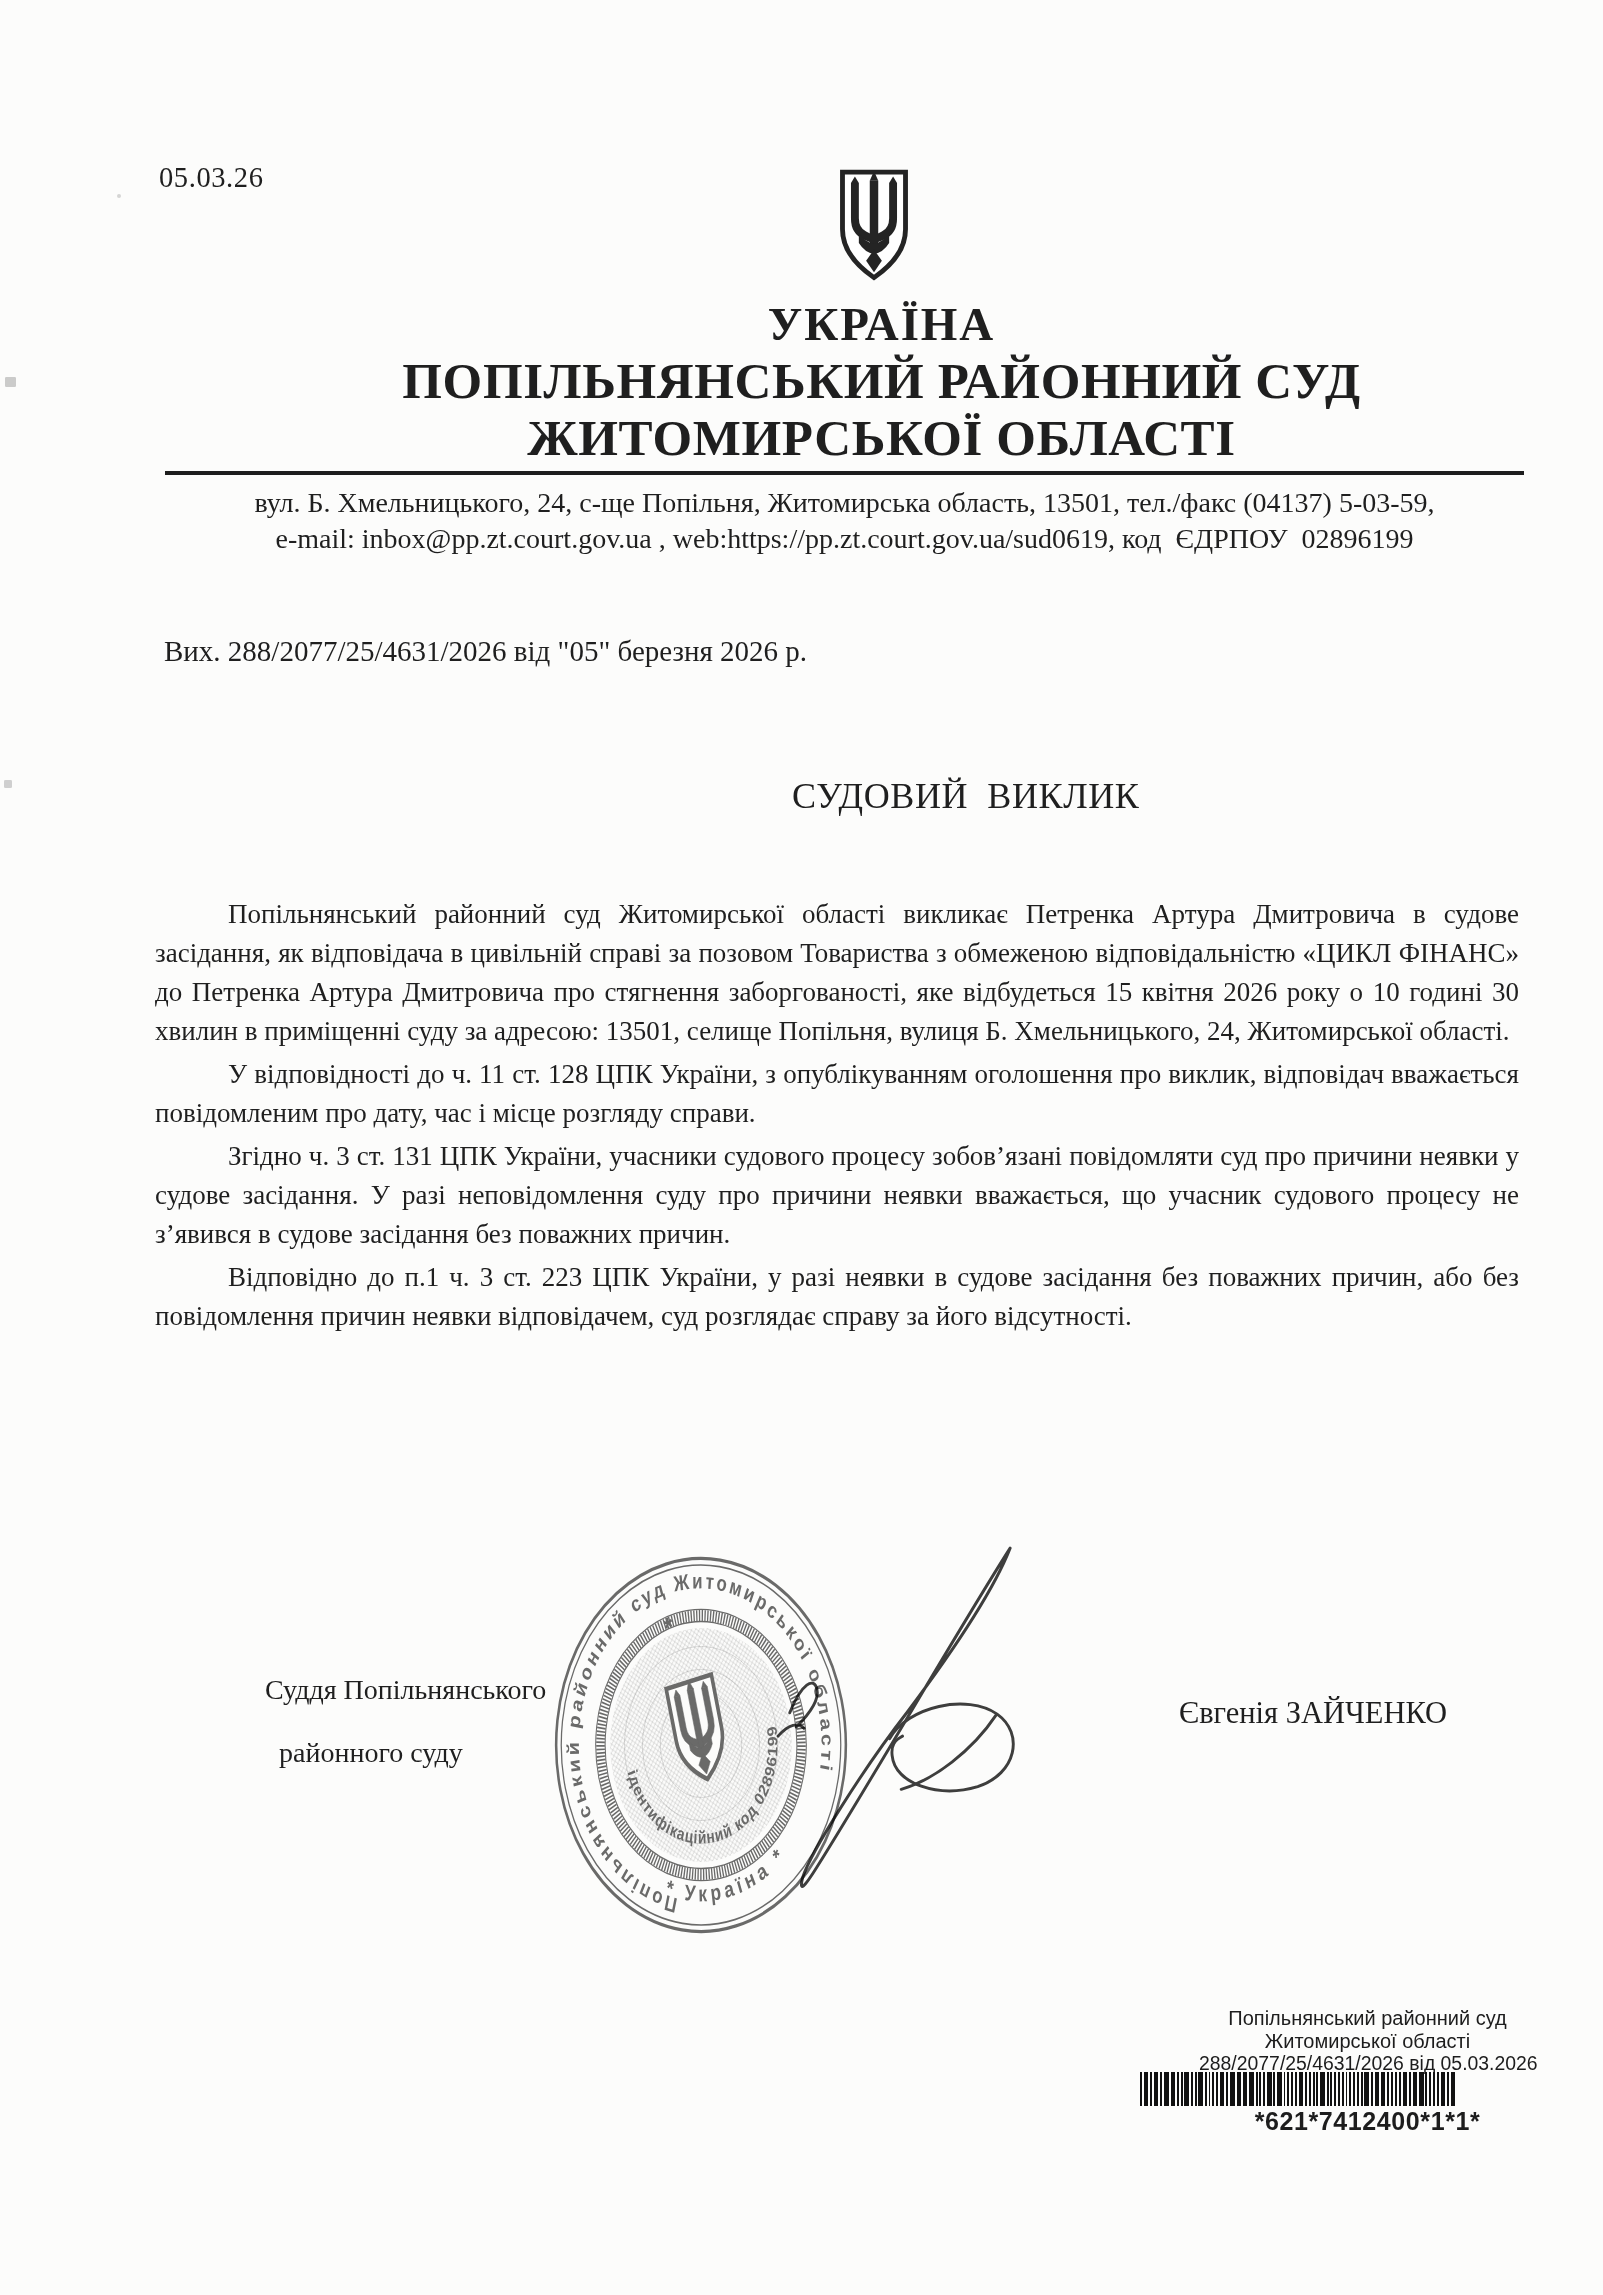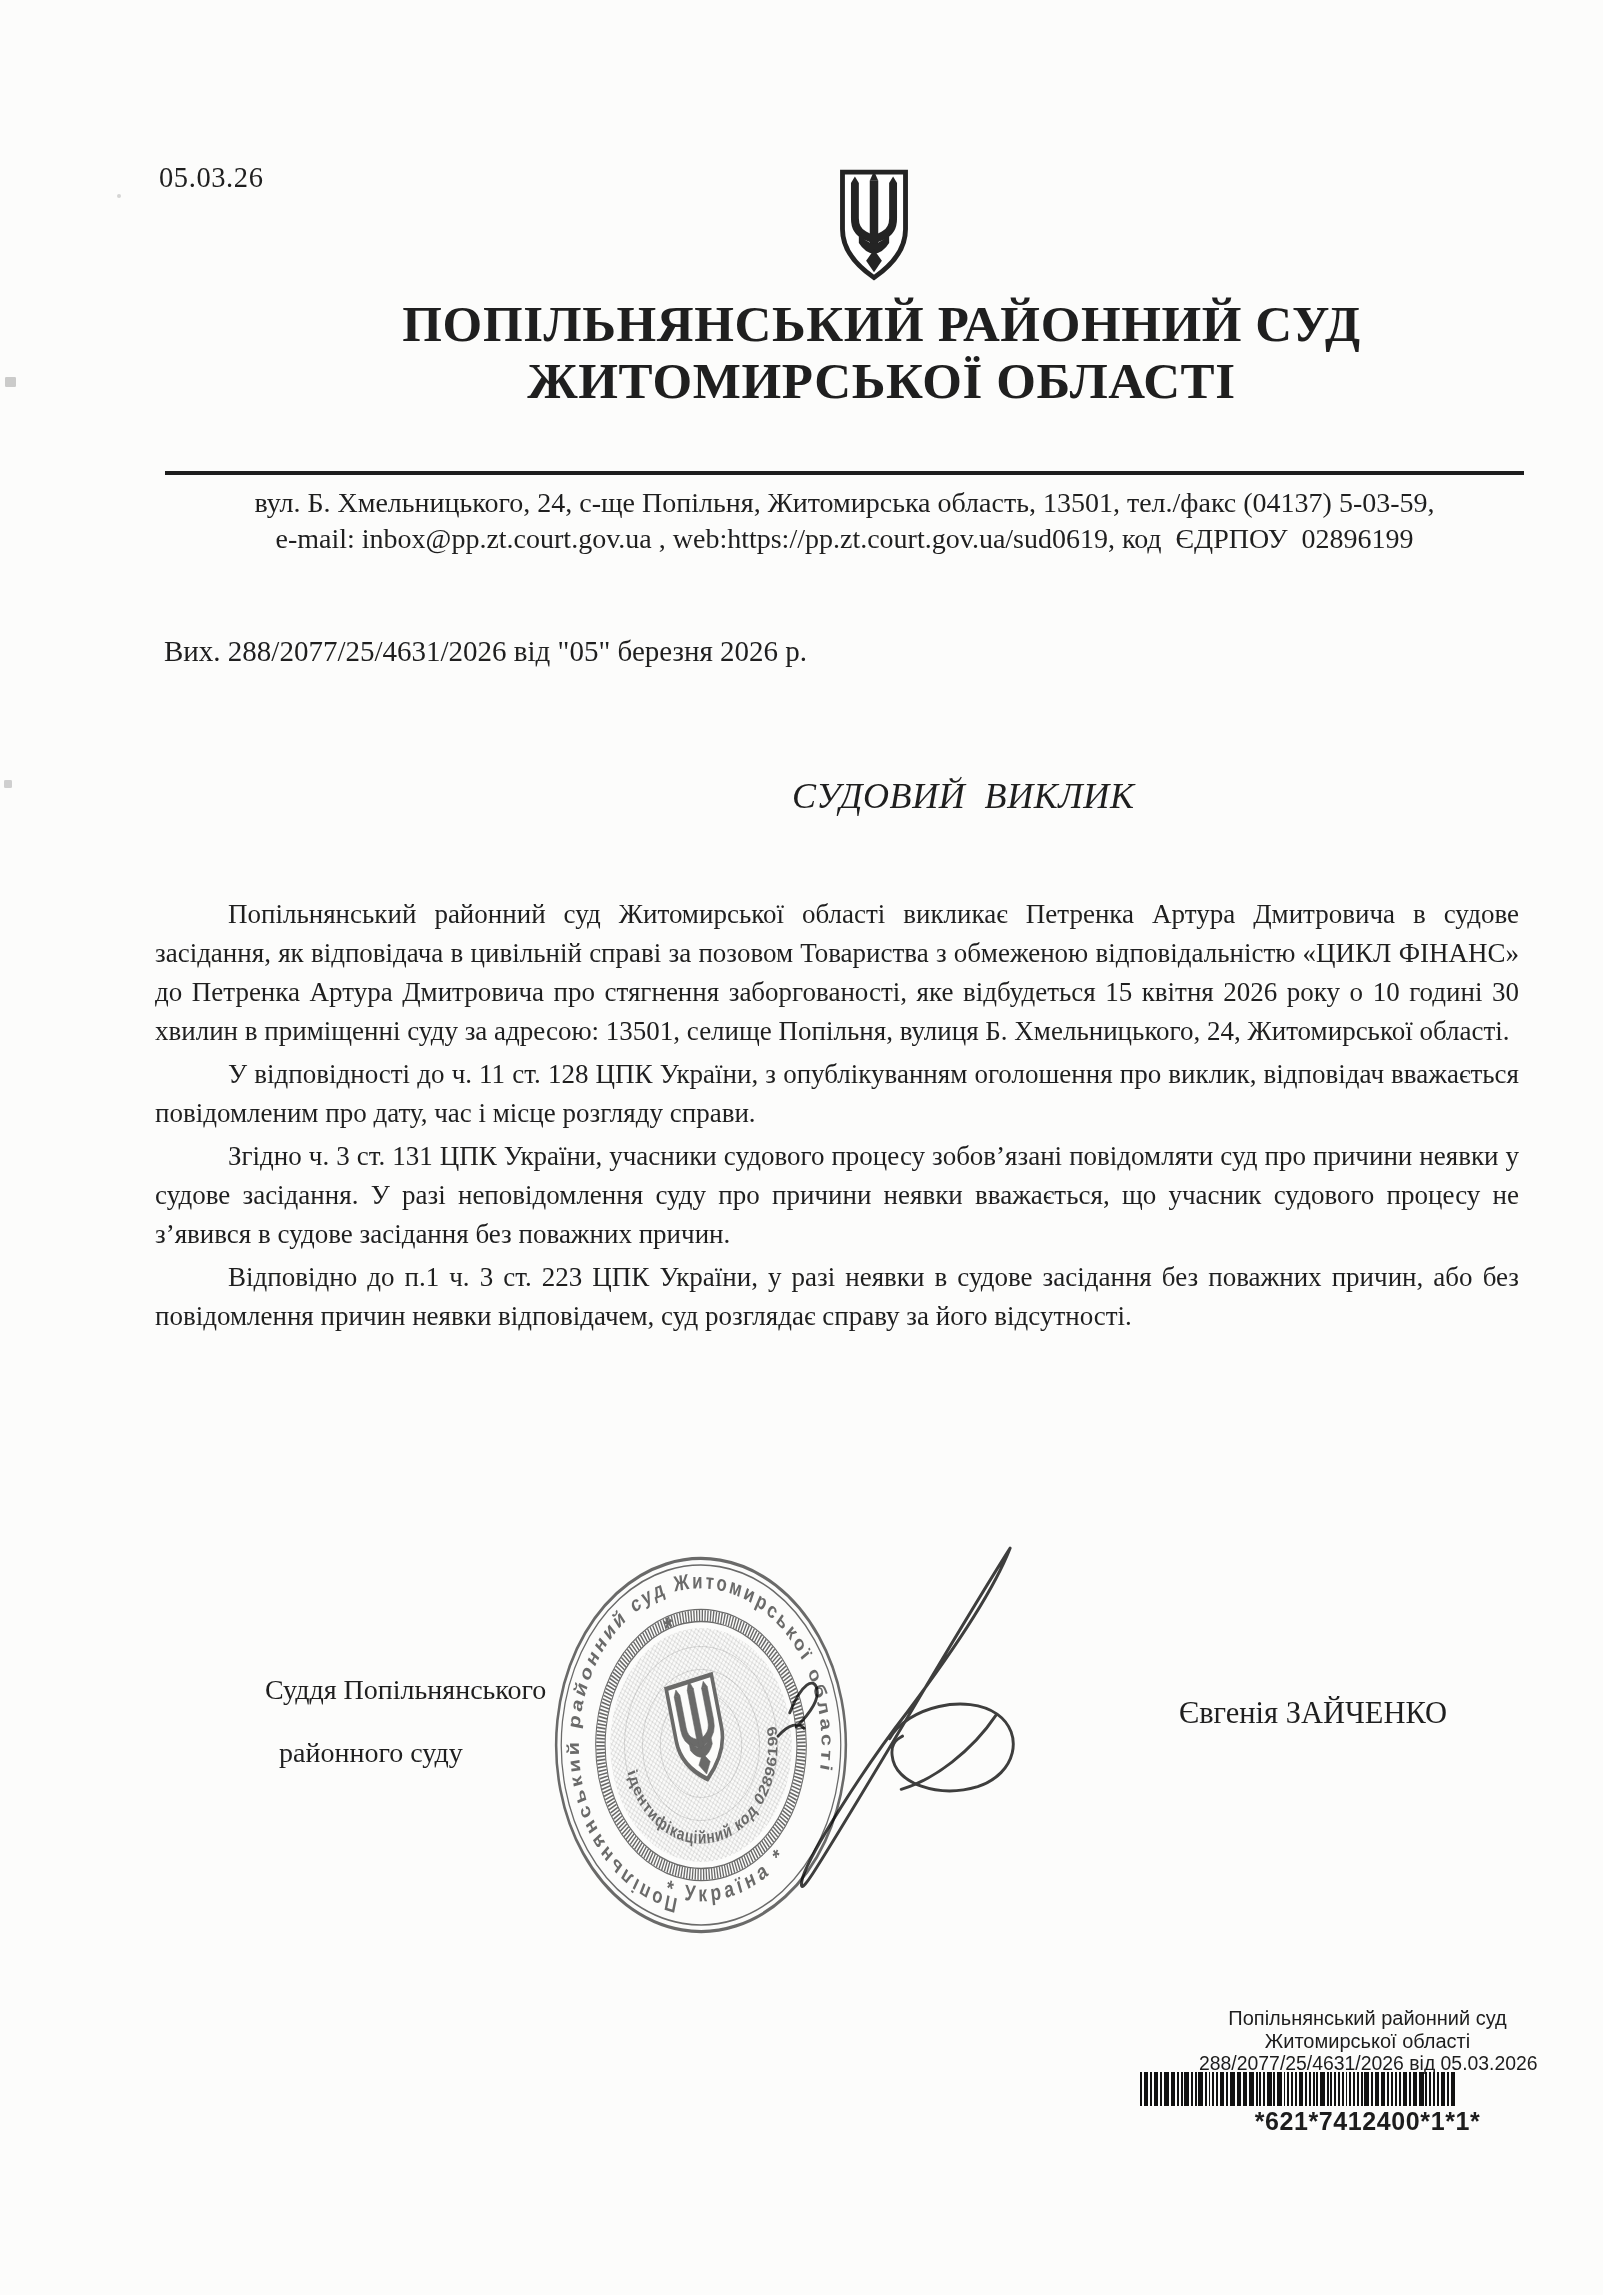--- a/index.html
+++ b/index.html
@@ -17,21 +17,21 @@
   .emblem{left:834px;top:166px;width:80px;height:119px;color:#242424;}
   .header{left:160px;top:296px;width:1443px;text-align:center;font-weight:bold;line-height:57px;}
   .h-country{font-size:47px;letter-spacing:1.9px;}
   .h-court{font-size:51px;letter-spacing:0.6px;}
   .h-region{font-size:51px;letter-spacing:0.6px;}
   .rule{left:165px;top:471px;width:1359px;height:3.9px;background:#1d1d1d;}
   .addr{left:165px;width:1359px;text-align:center;font-size:28px;line-height:35px;white-space:pre;}
   .addr1{top:485px;}
   .addr2{top:521px;}
   .ref{left:164px;top:635px;font-size:29px;}
-  .title{left:792px;top:775px;font-size:36px;letter-spacing:0.6px;white-space:pre;font-style:italic;}
+  .title{left:792px;top:775px;font-size:36px;letter-spacing:0.6px;white-space:pre;}
   .body{left:151px;top:891px;width:1372px;font-size:27px;line-height:39px;text-align:justify;}
   .body p{margin:4px;text-indent:73px;}
   .judge-label1{left:265px;top:1674px;font-size:28px;}
   .judge-label2{left:279px;top:1737px;font-size:28px;}
   .judge-name{left:1179px;top:1696px;font-size:30.5px;}
   .stamp{left:548px;top:1548px;width:306px;height:394px;color:var(--stamp,#4a4a4a);opacity:.82;mix-blend-mode:multiply;overflow:visible;}
   .stamp text{font-family:"Liberation Sans",sans-serif;font-weight:600;fill:currentColor;}
   .signature{left:739px;top:1530px;width:305px;height:363px;color:#2d2d2d;opacity:.92;mix-blend-mode:multiply;overflow:visible;}
   .footer-line{width:337px;left:1199px;text-align:center;font-family:"Liberation Sans",sans-serif;font-size:20px;color:#1d1d1d;white-space:nowrap;}
   .f1{top:2007px;}
@@ -71,20 +71,21 @@
   <div class="abs speck sp2"></div>
   <div class="abs speck sp3"></div>
 
   <div class="abs scan-date">05.03.26</div>
 
   <svg class="abs emblem" viewBox="0 0 132 196">
     <use href="#trident"></use>
   </svg>
 
   <div class="abs header">
+    <div class="h-country">УКРАЇНА</div>
     <div class="h-court">ПОПІЛЬНЯНСЬКИЙ РАЙОННИЙ СУД</div>
     <div class="h-region">ЖИТОМИРСЬКОЇ ОБЛАСТІ</div>
   </div>
 
   <div class="abs rule"></div>
 
   <div class="abs addr addr1">вул. Б. Хмельницького, 24, с-ще Попільня, Житомирська область, 13501, тел./факс (04137) 5-03-59,</div>
   <div class="abs addr addr2">e-mail: inbox@pp.zt.court.gov.ua , web:https://pp.zt.court.gov.ua/sud0619, код  ЄДРПОУ  02896199</div>
 
   <div class="abs ref">Вих. 288/2077/25/4631/2026 від "05" березня 2026 р.</div>

